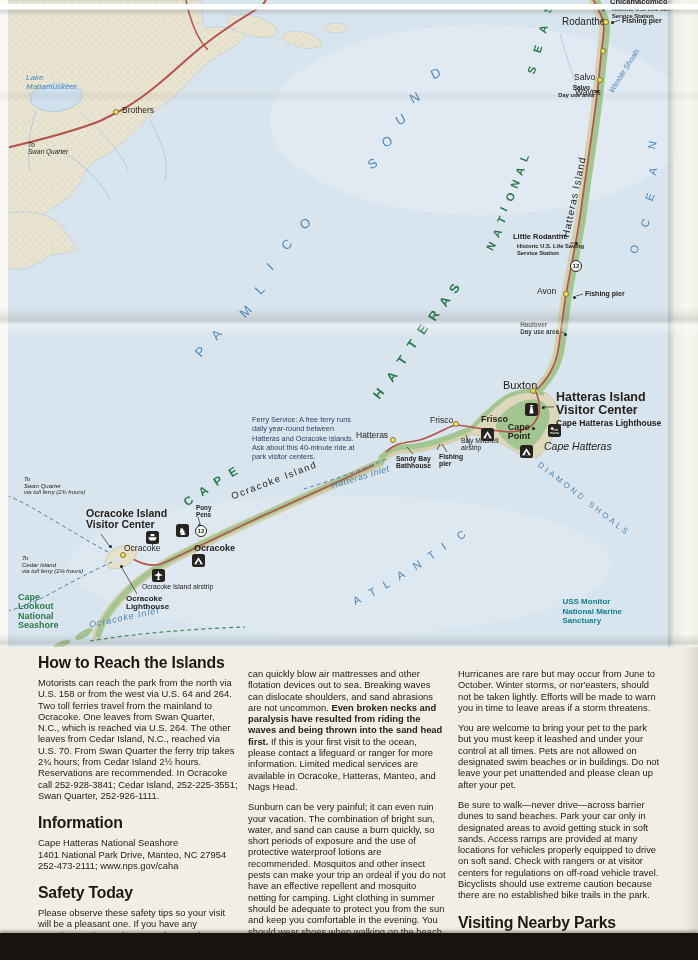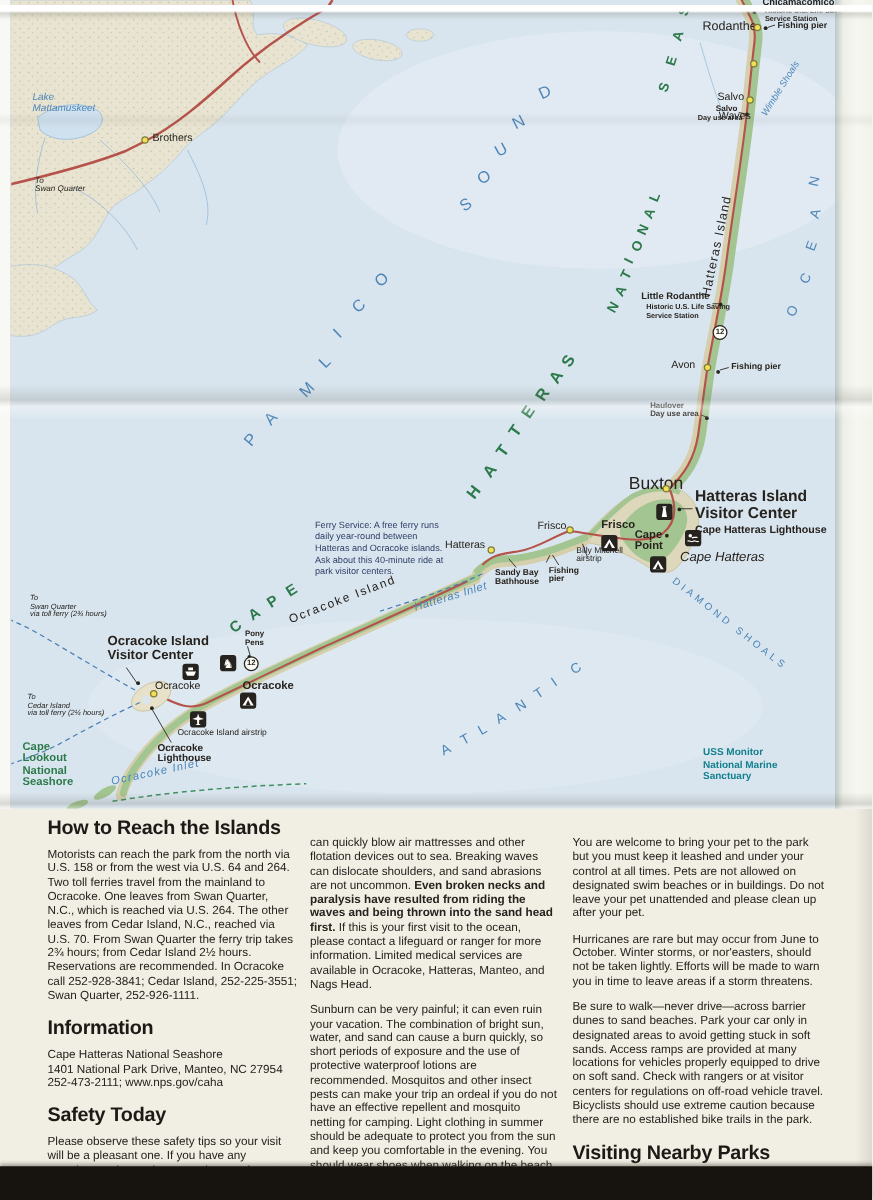--- a/index.html
+++ b/index.html
@@ -213,21 +213,21 @@
         <div class="ml" style="left: 396px; top: 455px; font-size: 6.8px; color: rgb(38, 34, 30); font-weight: 700; line-height: 1.1;">Sandy Bay
 Bathhouse</div>
         <div class="ml" style="left: 439px; top: 453px; font-size: 6.8px; color: rgb(38, 34, 30); font-weight: 700; line-height: 1.1;">Fishing
 pier</div>
         <div class="ml" style="left: 461px; top: 437px; font-size: 6.8px; color: rgb(38, 34, 30); line-height: 1.1;">Billy Mitchell
 airstrip</div>
         <div class="ml" style="left: 430px; top: 416px; font-size: 8.5px; color: rgb(38, 34, 30);">Frisco</div>
         <div class="ml" style="left: 481px; top: 414px; font-size: 9px; color: rgb(38, 34, 30); font-weight: 700;">Frisco</div>
         <div class="ml" style="left: 519px; top: 423px; font-size: 9px; color: rgb(38, 34, 30); font-weight: 700; line-height: 1.05; transform: translateX(-50%);">Cape
 Point</div>
-        <div class="ml" style="left: 503px; top: 379px; font-size: 14px; color: rgb(38, 34, 30);">Buxton</div>
+        <div class="ml" style="left: 503px; top: 379px; font-size: 11px; color: rgb(38, 34, 30);">Buxton</div>
         <div class="ml" style="left: 556px; top: 391px; font-size: 12.5px; color: rgb(38, 34, 30); font-weight: 700; line-height: 1.02;">Hatteras Island
 Visitor Center</div>
         <div class="ml" style="left: 556px; top: 419px; font-size: 8.5px; color: rgb(38, 34, 30); font-weight: 700;">Cape Hatteras Lighthouse</div>
         <div class="ml" style="left: 544px; top: 441px; font-size: 10.5px; color: rgb(38, 34, 30); font-style: italic;">Cape Hatteras</div>
         <div class="ml" style="left: 559px; top: 322px; font-size: 6.3px; color: rgb(38, 34, 30); font-weight: 700; line-height: 1.1; transform: translateX(-100%);">Haulover
 Day use area</div>
         <div class="ml" style="left: 537px; top: 287px; font-size: 8.5px; color: rgb(38, 34, 30);">Avon</div>
         <div class="ml" style="left: 585px; top: 290px; font-size: 7px; color: rgb(38, 34, 30); font-weight: 700;">Fishing pier</div>
         <div class="ml" style="left: 513px; top: 233px; font-size: 7.5px; color: rgb(38, 34, 30); font-weight: 700;">Little Rodanthe</div>
         <div class="ml" style="left: 517px; top: 243px; font-size: 5.8px; color: rgb(38, 34, 30); font-weight: 700; line-height: 1.15;">Historic U.S. Life Saving
@@ -338,22 +338,22 @@
       <h2>Information</h2>
       <p class="addr"><span>Cape Hatteras National Seashore</span><br><span>1401 National Park Drive, Manteo, NC 27954</span><br><span>252-473-2111; www.nps.gov/caha</span></p>
       <h2>Safety Today</h2>
       <p>Please observe these safety tips so your visit will be a pleasant one. If you have any questions, ask a park ranger; they are here to make your trip safe and enjoyable. Swim only where lifeguards are on duty. Ocean swimming is not like swimming in a pool or lake. Strong littoral currents, rip currents, tidal currents near inlets, and shifting sand all can make swimming dangerous. Winds</p>
     </div>
     <div class="col c2">
       <p><span>can quickly blow air mattresses and other flotation devices out to sea. Breaking waves can dislocate shoulders, and sand abrasions are not uncommon. </span><b>Even broken necks and paralysis have resulted from riding the waves and being thrown into the sand head first.</b><span> If this is your first visit to the ocean, please contact a lifeguard or ranger for more information. Limited medical services are available in Ocracoke, Hatteras, Manteo, and Nags Head.</span></p>
       <p>Sunburn can be very painful; it can even ruin your vacation. The combination of bright sun, water, and sand can cause a burn quickly, so short periods of exposure and the use of protective waterproof lotions are recommended. Mosquitos and other insect pests can make your trip an ordeal if you do not have an effective repellent and mosquito netting for camping. Light clothing in summer should be adequate to protect you from the sun and keep you comfortable in the evening. You should wear shoes when walking on the beach and dunes or in campgrounds. Warm, wind-resistant clothing is needed in winter when high humidity and northerly winds make the weather much colder than temperatures indicate.</p>
     </div>
     <div class="col c3">
+      <p>Hurricanes are rare but may occur from June to October. Winter storms, or nor'easters, should not be taken lightly. Efforts will be made to warn you in time to leave areas if a storm threatens.</p>
       <p>You are welcome to bring your pet to the park but you must keep it leashed and under your control at all times. Pets are not allowed on designated swim beaches or in buildings. Do not leave your pet unattended and please clean up after your pet.</p>
-      <p>Hurricanes are rare but may occur from June to October. Winter storms, or nor'easters, should not be taken lightly. Efforts will be made to warn you in time to leave areas if a storm threatens.</p>
       <p>Be sure to walk—never drive—across barrier dunes to sand beaches. Park your car only in designated areas to avoid getting stuck in soft sands. Access ramps are provided at many locations for vehicles properly equipped to drive on soft sand. Check with rangers or at visitor centers for regulations on off-road vehicle travel. Bicyclists should use extreme caution because there are no established bike trails in the park.</p>
       <h2>Visiting Nearby Parks</h2>
       <p>Fort Raleigh National Historic Site, eight miles west of Whalebone Junction, commemorates the Lost Colony. Wright Brothers National Memorial is nine miles north of Whalebone Junction.</p>
 
     </div>
   </div>
 
   <div class="blackband"></div>
 </div>
 

